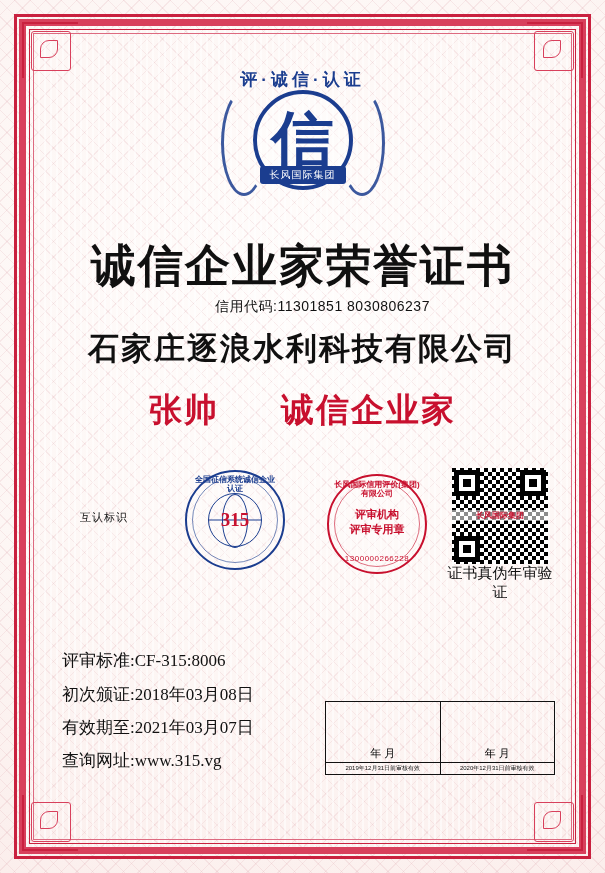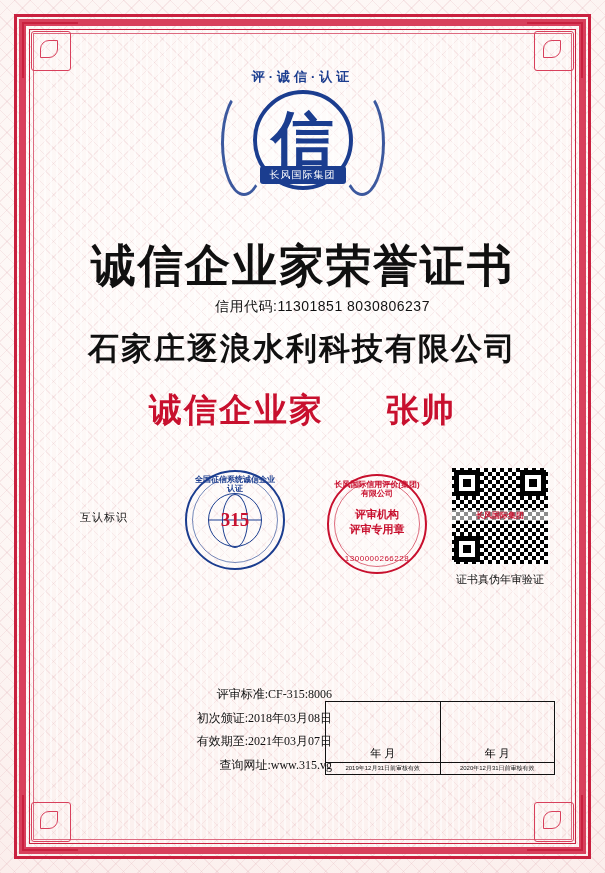--- a/index.html
+++ b/index.html
@@ -64,21 +64,21 @@
     position:absolute;left:40px;top:40px;right:40px;bottom:40px;
   }
 
   
   .emblem{
     position:absolute;left:50%;top:22px;transform:translateX(-50%);
     width:200px;height:150px;text-align:center;
   }
   .emblem .arc-top{
     position:absolute;top:6px;left:0;width:100%;
-    font-size:13px;color:#1b3d8f;letter-spacing:4px;font-weight:bold;
+    font-size:17px;color:#1b3d8f;letter-spacing:4px;font-weight:bold;
   }
   .emblem .circle{
     position:absolute;left:50%;top:28px;transform:translateX(-50%);
     width:100px;height:100px;border-radius:50%;
     border:4px solid #1b3d8f;background:rgba(255,255,255,.35);
     box-sizing:border-box;
   }
   .emblem .char{
     position:absolute;left:0;top:0;width:100%;height:100%;
     display:flex;align-items:center;justify-content:center;
@@ -192,27 +192,27 @@
   .qr .fp{position:absolute;width:26px;height:26px;background:#fff;border:5px solid #000;box-sizing:border-box;}
   .qr .fp.tl{left:2px;top:2px;}
   .qr .fp.tr{right:2px;top:2px;}
   .qr .fp.bl{left:2px;bottom:2px;}
   .qr .fp:after{content:"";position:absolute;left:4px;top:4px;right:4px;bottom:4px;background:#000;}
   .qr-overlay{
     position:absolute;left:0;top:44%;width:100%;
     font-size:8px;color:#c8102e;font-weight:bold;text-align:center;
     background:rgba(255,255,255,.55);
   }
-  .qr-cap{margin-top:8px;font-size:11px;color:#111;}
+  .qr-cap{font-size:15px;color:#111;}
 
   
   .info{
     position:absolute;left:22px;bottom:56px;width:270px;
     font-family:"Liberation Serif", serif;
-    font-size:12px;color:#111;line-height:1.95;text-align:right;
+    font-size:17px;color:#111;line-height:1.95;
   }
   .info div{white-space:nowrap;}
 
   .review{
     position:absolute;right:10px;bottom:58px;width:228px;
     border:1px solid #111;
   }
   .review-title{
     text-align:center;font-size:12px;padding:2px 0;
     border-bottom:1px solid #111;
@@ -250,22 +250,22 @@
       <div class="circle">
         <div class="char">信</div>
       </div>
       <div class="band">长风国际集团</div>
     </div>
 
     <div class="main-title">诚信企业家荣誉证书</div>
     <div class="credit-code">信用代码:11301851 8030806237</div>
     <div class="company">石家庄逐浪水利科技有限公司</div>
     <div class="names">
+      <span>张帅</span>
       <span>诚信企业家</span>
-      <span>张帅</span>
     </div>
 
     <div class="seals">
 
       <div class="seal seal-cf">
         <div class="cf-cap">互认标识</div>
       </div>
 
       <div class="seal seal2">
         <div class="seal-round blue" style="color:#1b3d8f;margin:0 auto;">

